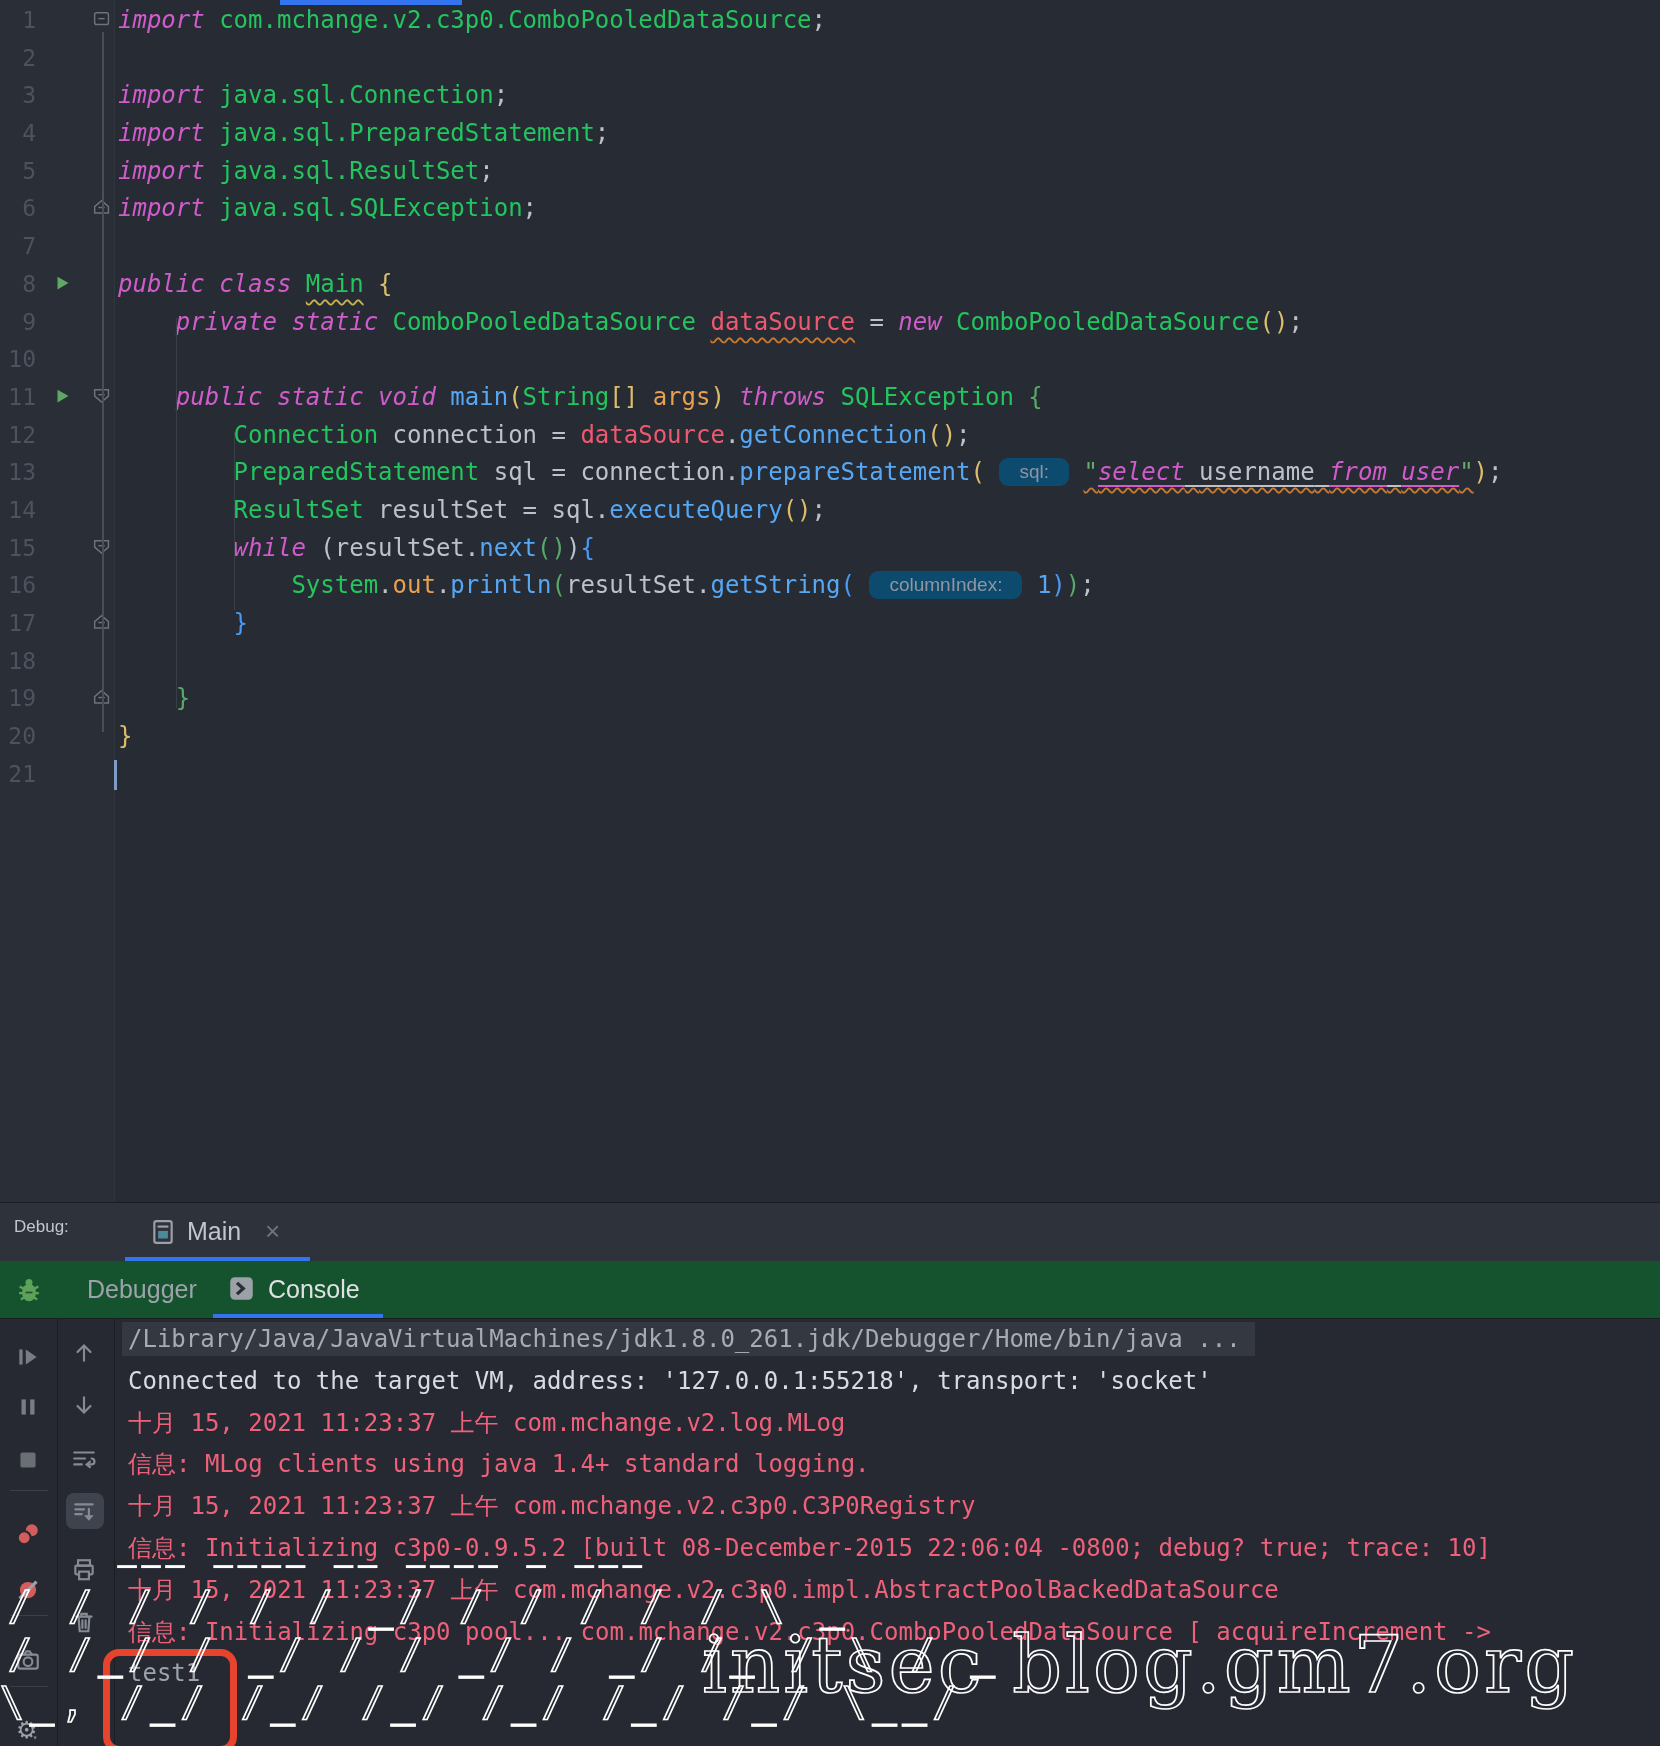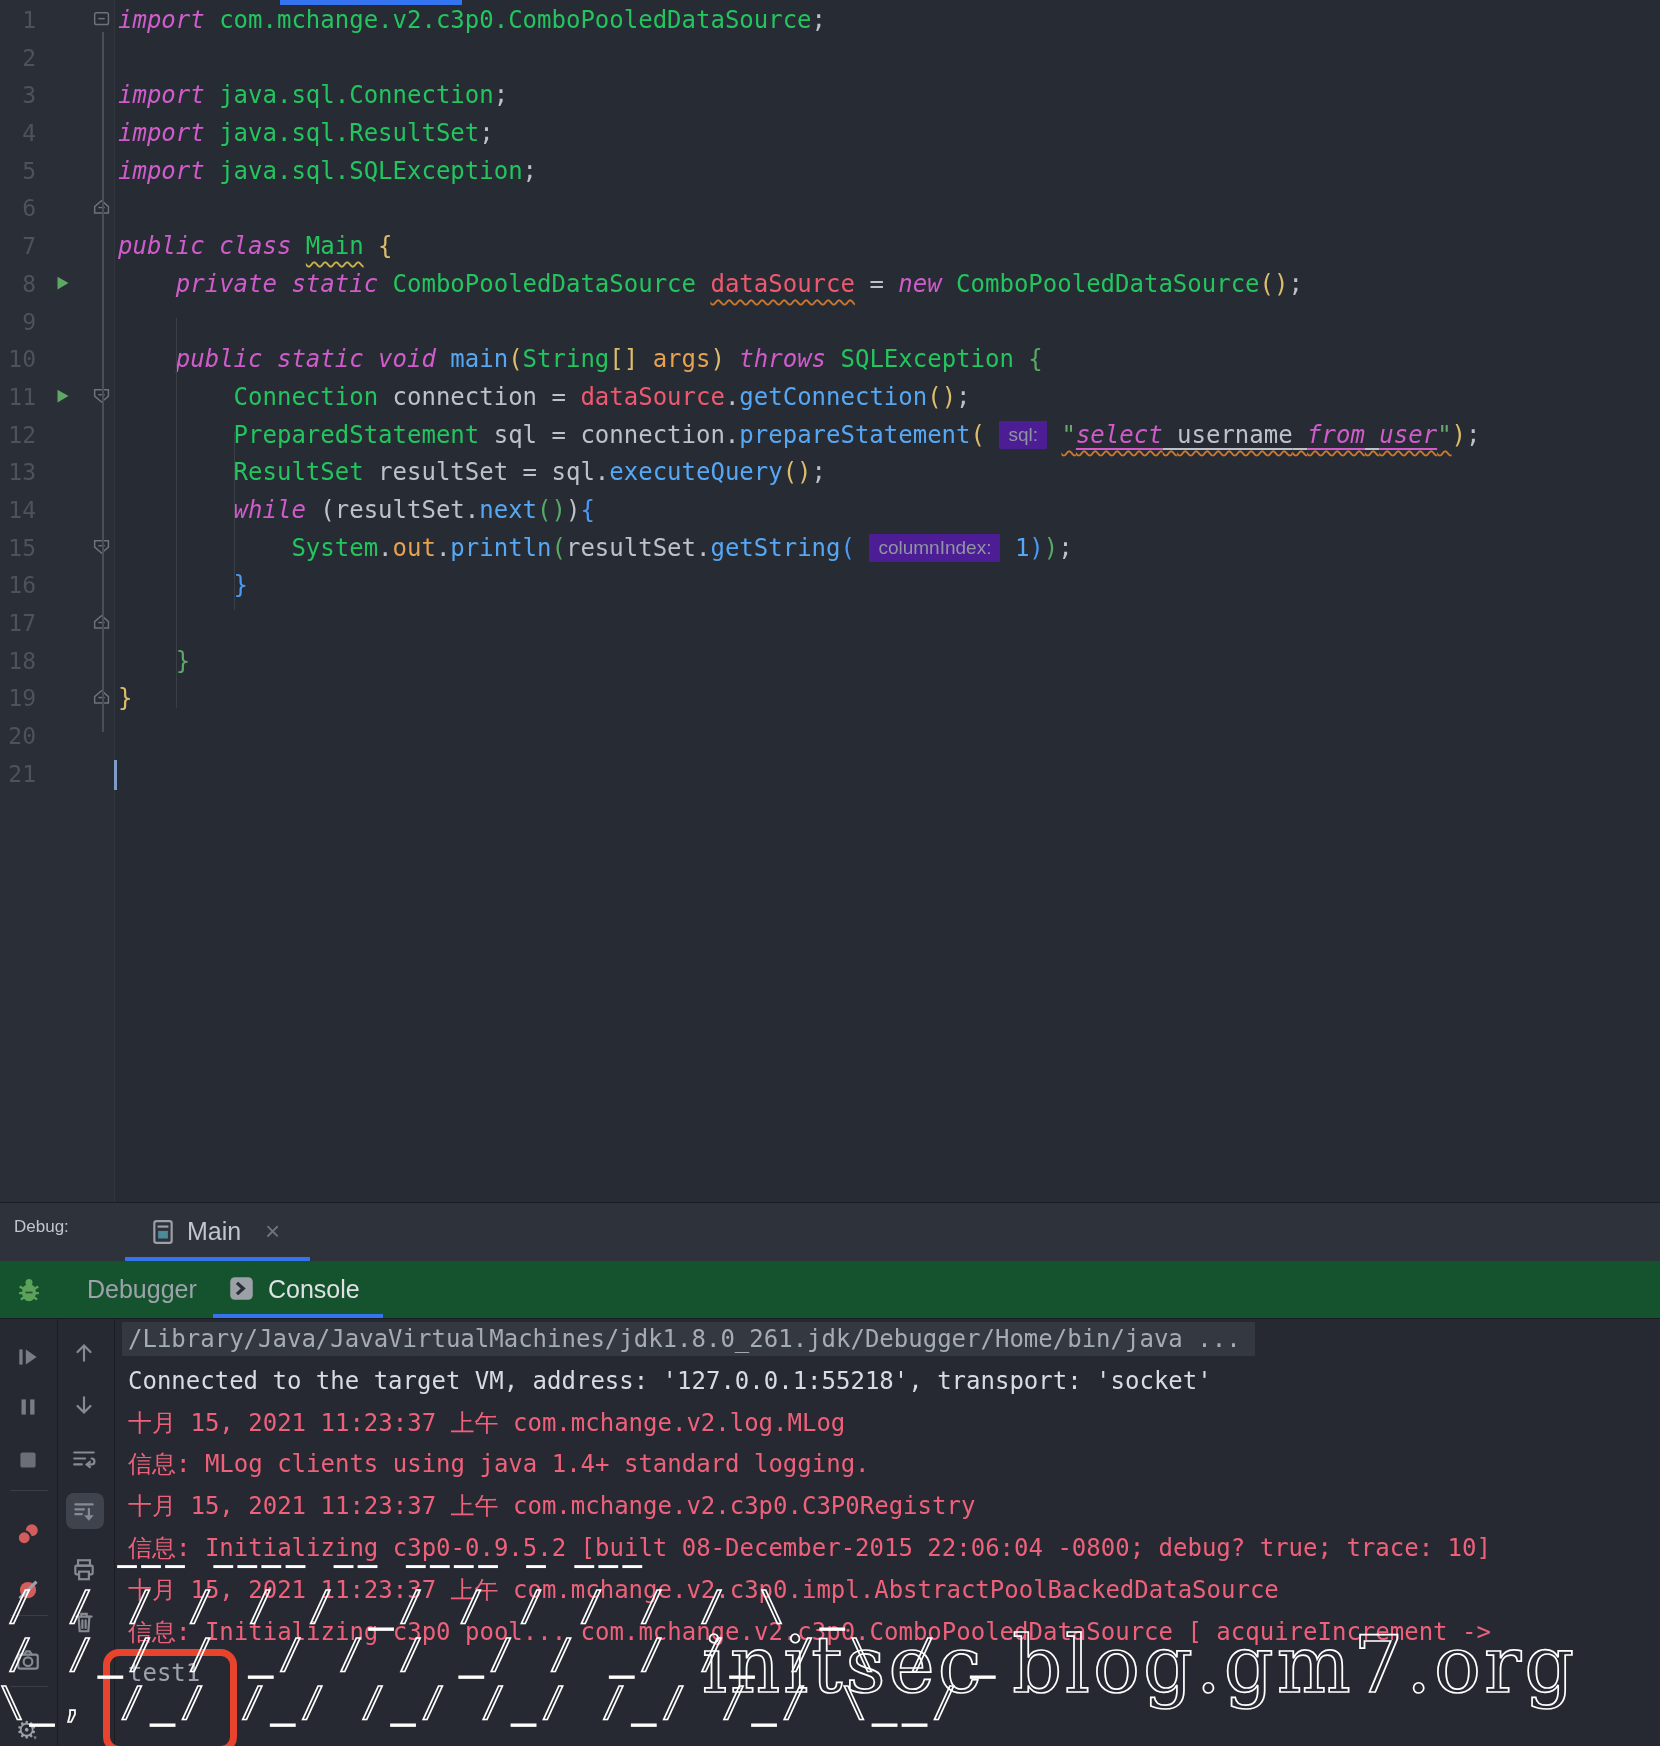--- a/index.html
+++ b/index.html
@@ -34,21 +34,21 @@
   .tk-paren1{color:#DCBE6A;}
   .tk-paren2{color:#59A869;}
   .tk-paren3{color:#4A9AF5;}
   .tk-num{color:#56A8F5;}
   .tk-str{color:#69A96F;}
   .tk-sqlkw{color:#D05CCB;font-style:italic;text-decoration:underline solid currentColor;
     text-decoration-thickness:1.5px;text-underline-offset:5px;margin-top:34px;}
   .tk-sqlid{color:#BEC2C8;text-decoration:underline solid currentColor;
     text-decoration-thickness:1.5px;text-underline-offset:5px;}
   .tk-inlay{display:inline-block;font-family:"Liberation Sans",sans-serif;font-size:19px;
-    color:#9096A1;background:#4c1d95;border-radius:1px;padding:0 9px;line-height:28px;
+    color:#9096A1;background:#0c4a6e;border-radius:9px;padding:0 20px;line-height:28px;
     vertical-align:2px;}
   .wavy-o{text-decoration:underline wavy #C9782E;text-decoration-thickness:1.5px;text-underline-offset:7px;}
   .wavy-y{text-decoration:underline wavy #C8B14E;text-decoration-thickness:1.5px;text-underline-offset:7px;}
 
   
   #dbg-header{position:absolute;left:0;top:1202px;width:1660px;height:58px;background:#2E323B;
     border-top:1px solid #1A1D22;border-bottom:1px solid #1A1D22;}
   #dbg-label{position:absolute;left:14px;top:14px;font-size:17px;color:#C2C6CC;}
   #main-tab{position:absolute;left:125px;top:0;height:58px;width:185px;}
   #main-tab .ticon{position:absolute;left:25px;top:15px;width:26px;height:28px;}
@@ -190,20 +190,21 @@
           <span class="lnum">20</span>
         </div>
         <div class="gutter-row">
           <span class="lnum">21</span>
         </div>
       </div>
     <div id="code-col">
         <div class="code-line"><span class="tk-kw">import</span><span class="tk-type"> com.mchange.v2.c3p0.ComboPooledDataSource</span><span class="tk-plain">;</span></div>
         <div class="code-line"></div>
         <div class="code-line"><span class="tk-kw">import</span><span class="tk-type"> java.sql.Connection</span><span class="tk-plain">;</span></div>
+        <div class="code-line"><span class="tk-kw">import</span><span class="tk-type"> java.sql.PreparedStatement</span><span class="tk-plain">;</span></div>
         <div class="code-line"><span class="tk-kw">import</span><span class="tk-type"> java.sql.ResultSet</span><span class="tk-plain">;</span></div>
         <div class="code-line"><span class="tk-kw">import</span><span class="tk-type"> java.sql.SQLException</span><span class="tk-plain">;</span></div>
         <div class="code-line"></div>
         <div class="code-line"><span class="tk-kw">public class </span><span class="wavy-y"><span class="tk-type">Main</span></span><span class="tk-plain"> </span><span class="tk-paren1">{</span></div>
         <div class="code-line"><span class="tk-plain">    </span><span class="tk-kw">private static </span><span class="tk-type">ComboPooledDataSource </span><span class="wavy-o"><span class="tk-field">dataSource</span></span><span class="tk-plain"> = </span><span class="tk-kw">new </span><span class="tk-type">ComboPooledDataSource</span><span class="tk-paren1">()</span><span class="tk-plain">;</span></div>
         <div class="code-line"></div>
         <div class="code-line"><span class="tk-plain">    </span><span class="tk-kw">public static void </span><span class="tk-method">main</span><span class="tk-paren1">(</span><span class="tk-type">String</span><span class="tk-paren1">[] </span><span class="tk-param">args</span><span class="tk-paren1">)</span><span class="tk-plain"> </span><span class="tk-kw">throws </span><span class="tk-type">SQLException </span><span class="tk-paren2">{</span></div>
         <div class="code-line"><span class="tk-plain">        </span><span class="tk-type">Connection</span><span class="tk-plain"> connection = </span><span class="tk-field">dataSource</span><span class="tk-plain">.</span><span class="tk-method">getConnection</span><span class="tk-paren1">()</span><span class="tk-plain">;</span></div>
         <div class="code-line"><span class="tk-plain">        </span><span class="tk-type">PreparedStatement</span><span class="tk-plain"> sql = connection.</span><span class="tk-method">prepareStatement</span><span class="tk-paren1">(</span><span class="tk-plain"> </span><span class="tk-inlay">sql:</span><span class="tk-plain"> </span><span class="wavy-o"><span class="tk-str">"</span><span class="tk-sqlkw">select</span><span class="tk-sqlid"> </span><span class="tk-sqlid">username</span><span class="tk-sqlid"> </span><span class="tk-sqlkw">from</span><span class="tk-sqlid"> </span><span class="tk-sqlkw">user</span><span class="tk-str">"</span></span><span class="tk-paren1">)</span><span class="tk-plain">;</span></div>
         <div class="code-line"><span class="tk-plain">        </span><span class="tk-type">ResultSet</span><span class="tk-plain"> resultSet = sql.</span><span class="tk-method">executeQuery</span><span class="tk-paren1">()</span><span class="tk-plain">;</span></div>

